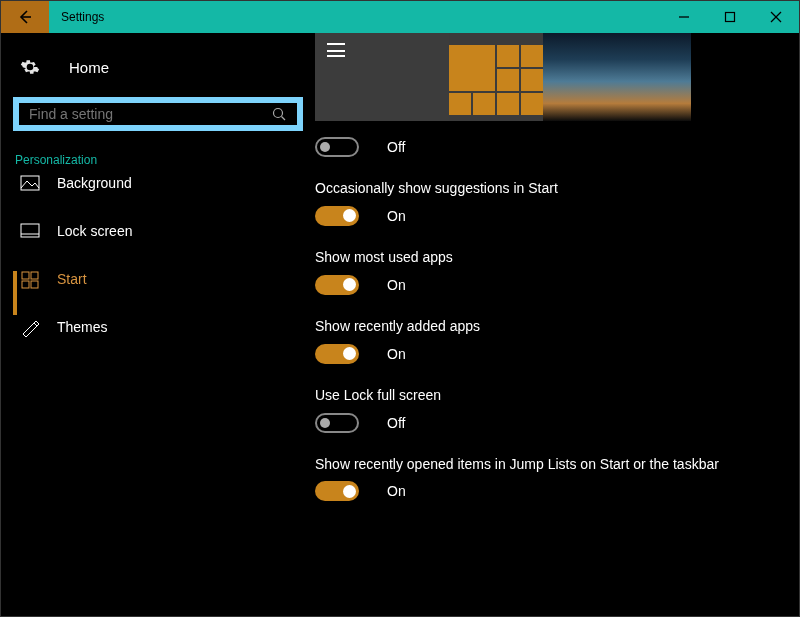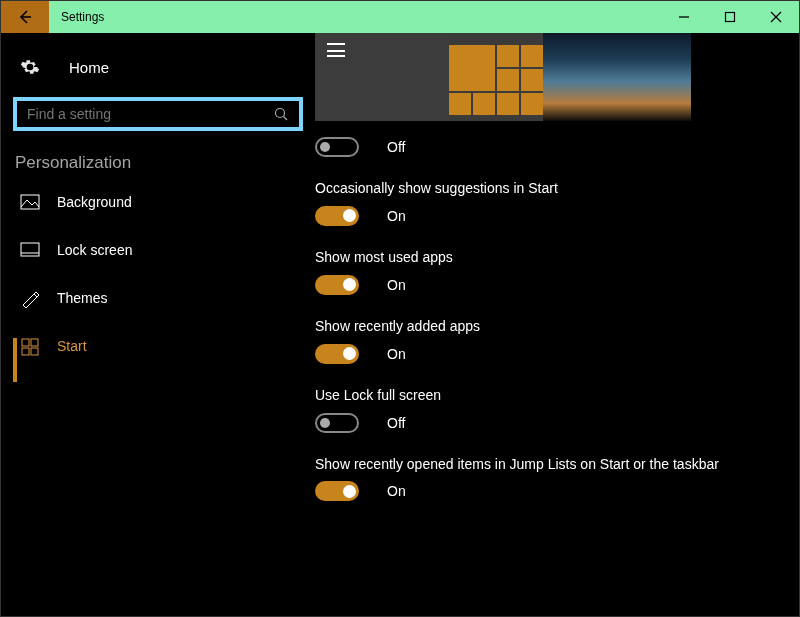--- a/index.html
+++ b/index.html
@@ -8,21 +8,21 @@
     height: 617px;
     background: #000;
     font-family: "Segoe UI", Arial, sans-serif;
     color: #fff;
     overflow: hidden;
     border: 1px solid #333;
   }
   
   .titlebar {
     height: 32px;
-    background: #86efac;
+    background: #14b8a6;
     display: flex;
     align-items: center;
   }
   .back-btn {
     width: 48px;
     height: 32px;
     background: #b06d16;
     display: flex;
     align-items: center;
     justify-content: center;
@@ -53,39 +53,39 @@
   .home-row {
     display: flex;
     align-items: center;
     gap: 28px;
     padding: 6px 6px 6px 6px;
     margin-bottom: 14px;
   }
   .home-row .icon { width: 22px; display:flex; justify-content:center; }
   .home-row .label { font-size: 15px; }
   .search-box {
-    border: 4px solid #7dd3fc;
+    border: 6px solid #7dd3fc;
     height: 34px;
     display: flex;
     align-items: center;
     padding: 0 10px;
     margin-bottom: 22px;
   }
   .search-box input {
     flex: 1;
     background: transparent;
     border: none;
     color: #aaa;
     font-size: 14px;
     outline: none;
   }
   .cat-label {
-    color: #a3a3a3;
-    font-size: 17px;
-    margin-bottom: 21px;
+    color: #14b8a6;
+    font-size: 12px;
+    margin-bottom: 8px;
     padding-left: 2px;
   }
   .nav-item {
     display: flex;
     gap: 16px;
     height: 44px;
     padding-left: 6px;
     margin-bottom: 4px;
   }
   .nav-item.active {
@@ -215,40 +215,40 @@
     </div>
     <div class="nav-item">
       <span class="icon">
           <svg width="20" height="16" viewBox="0 0 20 16">
             <rect x="1" y="1" width="18" height="13" stroke="#fff" fill="none"></rect>
             <line x1="1" y1="11" x2="19" y2="11" stroke="#fff"></line>
           </svg>
         </span>
       <span class="label">Lock screen</span>
     </div>
-    <div class="nav-item">
-      <span class="icon">
-          <svg width="20" height="18" viewBox="0 0 20 18">
-            <path d="M3 15 L14 4 L17 7 L6 18z" stroke="#fff" fill="none"></path>
-            <path d="M14 4 L16 2 L19 5 L17 7" stroke="#fff" fill="none"></path>
-          </svg>
-        </span>
-      <span class="label">Themes</span>
-    </div>
     <div class="nav-item active">
       <span class="icon">
           <svg width="18" height="18" viewBox="0 0 18 18">
             <rect x="1" y="1" width="7" height="7" stroke="#d89440" fill="none"></rect>
             <rect x="10" y="1" width="7" height="7" stroke="#d89440" fill="none"></rect>
             <rect x="1" y="10" width="7" height="7" stroke="#d89440" fill="none"></rect>
             <rect x="10" y="10" width="7" height="7" stroke="#d89440" fill="none"></rect>
           </svg>
         </span>
       <span class="label">Start</span>
     </div>
+    <div class="nav-item">
+      <span class="icon">
+          <svg width="20" height="18" viewBox="0 0 20 18">
+            <path d="M3 15 L14 4 L17 7 L6 18z" stroke="#fff" fill="none"></path>
+            <path d="M14 4 L16 2 L19 5 L17 7" stroke="#fff" fill="none"></path>
+          </svg>
+        </span>
+      <span class="label">Themes</span>
+    </div>
   </div>
 
   <div class="content">
     <div class="preview">
       <div class="preview-left">
         <div class="hamb"></div>
       </div>
       <div class="preview-tiles">
         <div class="t big"></div>
           <div class="t"></div>

